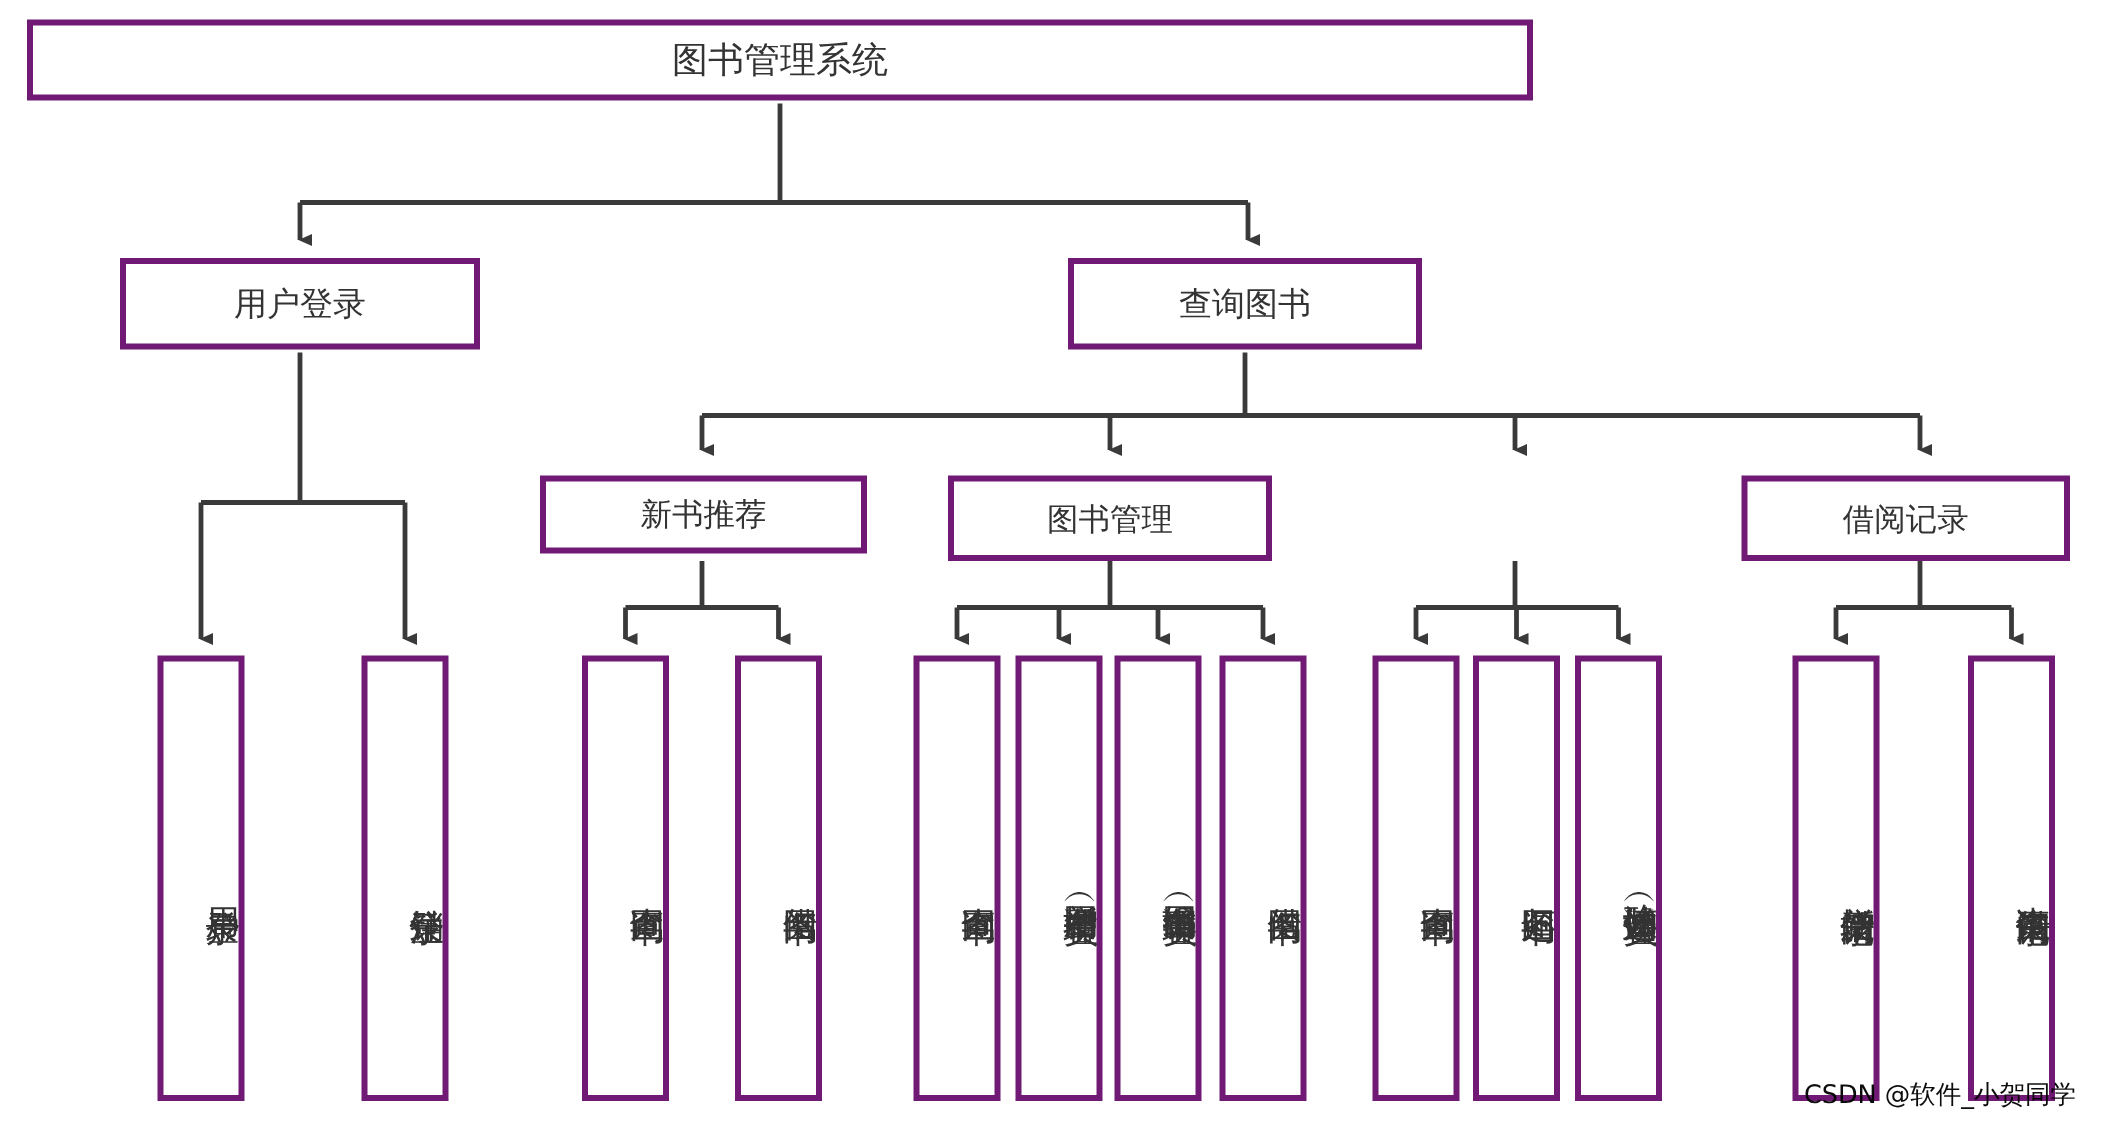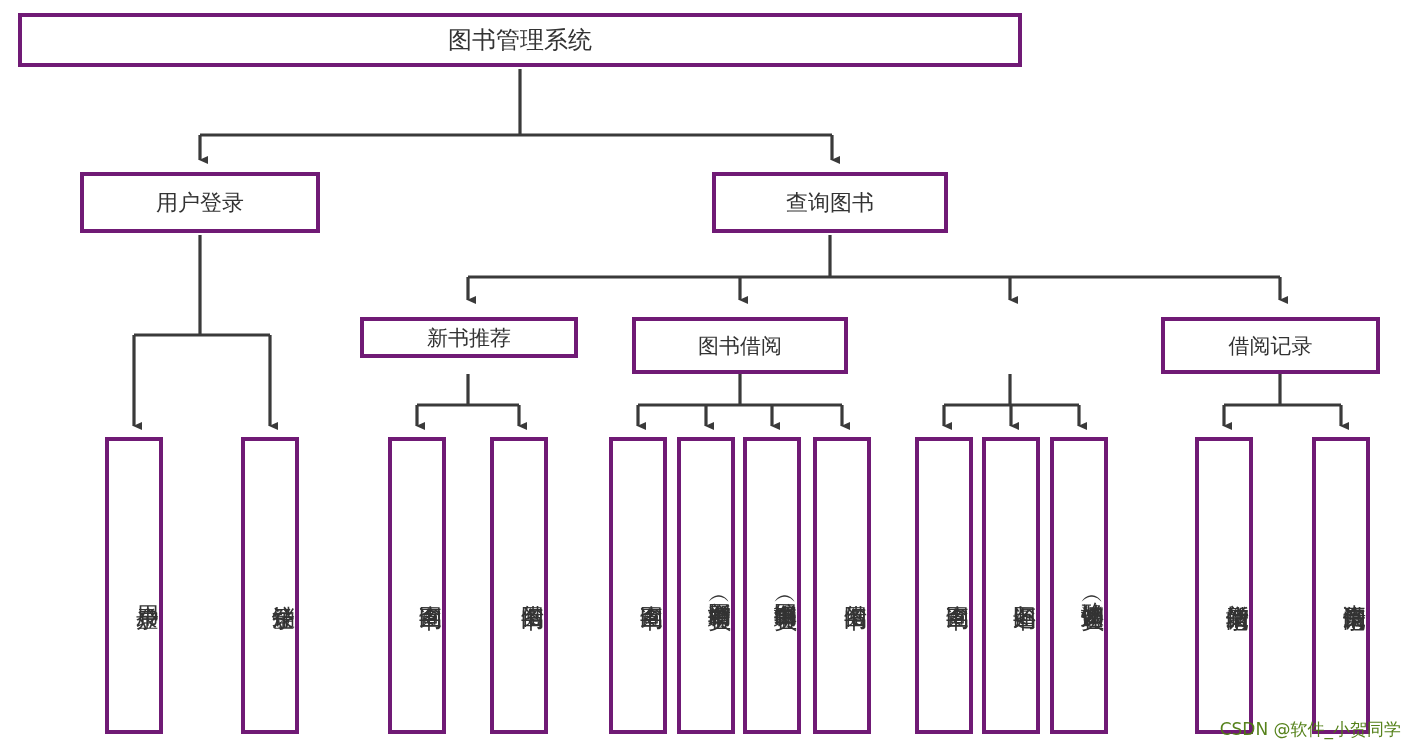--- a/index.html
+++ b/index.html
@@ -60,24 +60,24 @@
     position: absolute;
     left: 0;
     top: 0;
     width: 1405px;
     height: 747px;
     z-index: 1;
     pointer-events: none;
   }
   #watermark {
     position: absolute;
-    right: 4px;
+    right: 21px;
     bottom: 6px;
     font-size: 17px;
-    color: #4d7c0f;
+    color: #000000;
     z-index: 6;
     white-space: nowrap;
     opacity: 0.95;
   }
 </style>
 </head>
 <body>
 
 <div id="canvas">
 
@@ -137,26 +137,26 @@
   </div>
 
   <div class="node horizontal lvl2" style="left:80px; top:172px; width:240px; height:61px;">
     <span class="node-label">用户登录</span>
   </div>
 
   <div class="node horizontal lvl2" style="left:712px; top:172px; width:236px; height:61px;">
     <span class="node-label">查询图书</span>
   </div>
 
-  <div class="node horizontal lvl3" style="left:360px; top:317px; width:218px; height:41px;">
+  <div class="node horizontal lvl3" style="left:360px; top:317px; width:218px; height:52px;">
     <span class="node-label">新书推荐</span>
   </div>
 
   <div class="node horizontal lvl3" style="left:632px; top:317px; width:216px; height:57px;">
-    <span class="node-label">图书借阅</span>
+    <span class="node-label">图书管理</span>
   </div>
 
 
   <div class="node horizontal lvl3" style="left:1161px; top:317px; width:219px; height:57px;">
     <span class="node-label">借阅记录</span>
   </div>
 
   <div class="node vertical leaf" style="left:105px; top:437px; width:58px; height:297px;">
     <span class="node-label">用户登录</span>
   </div>

